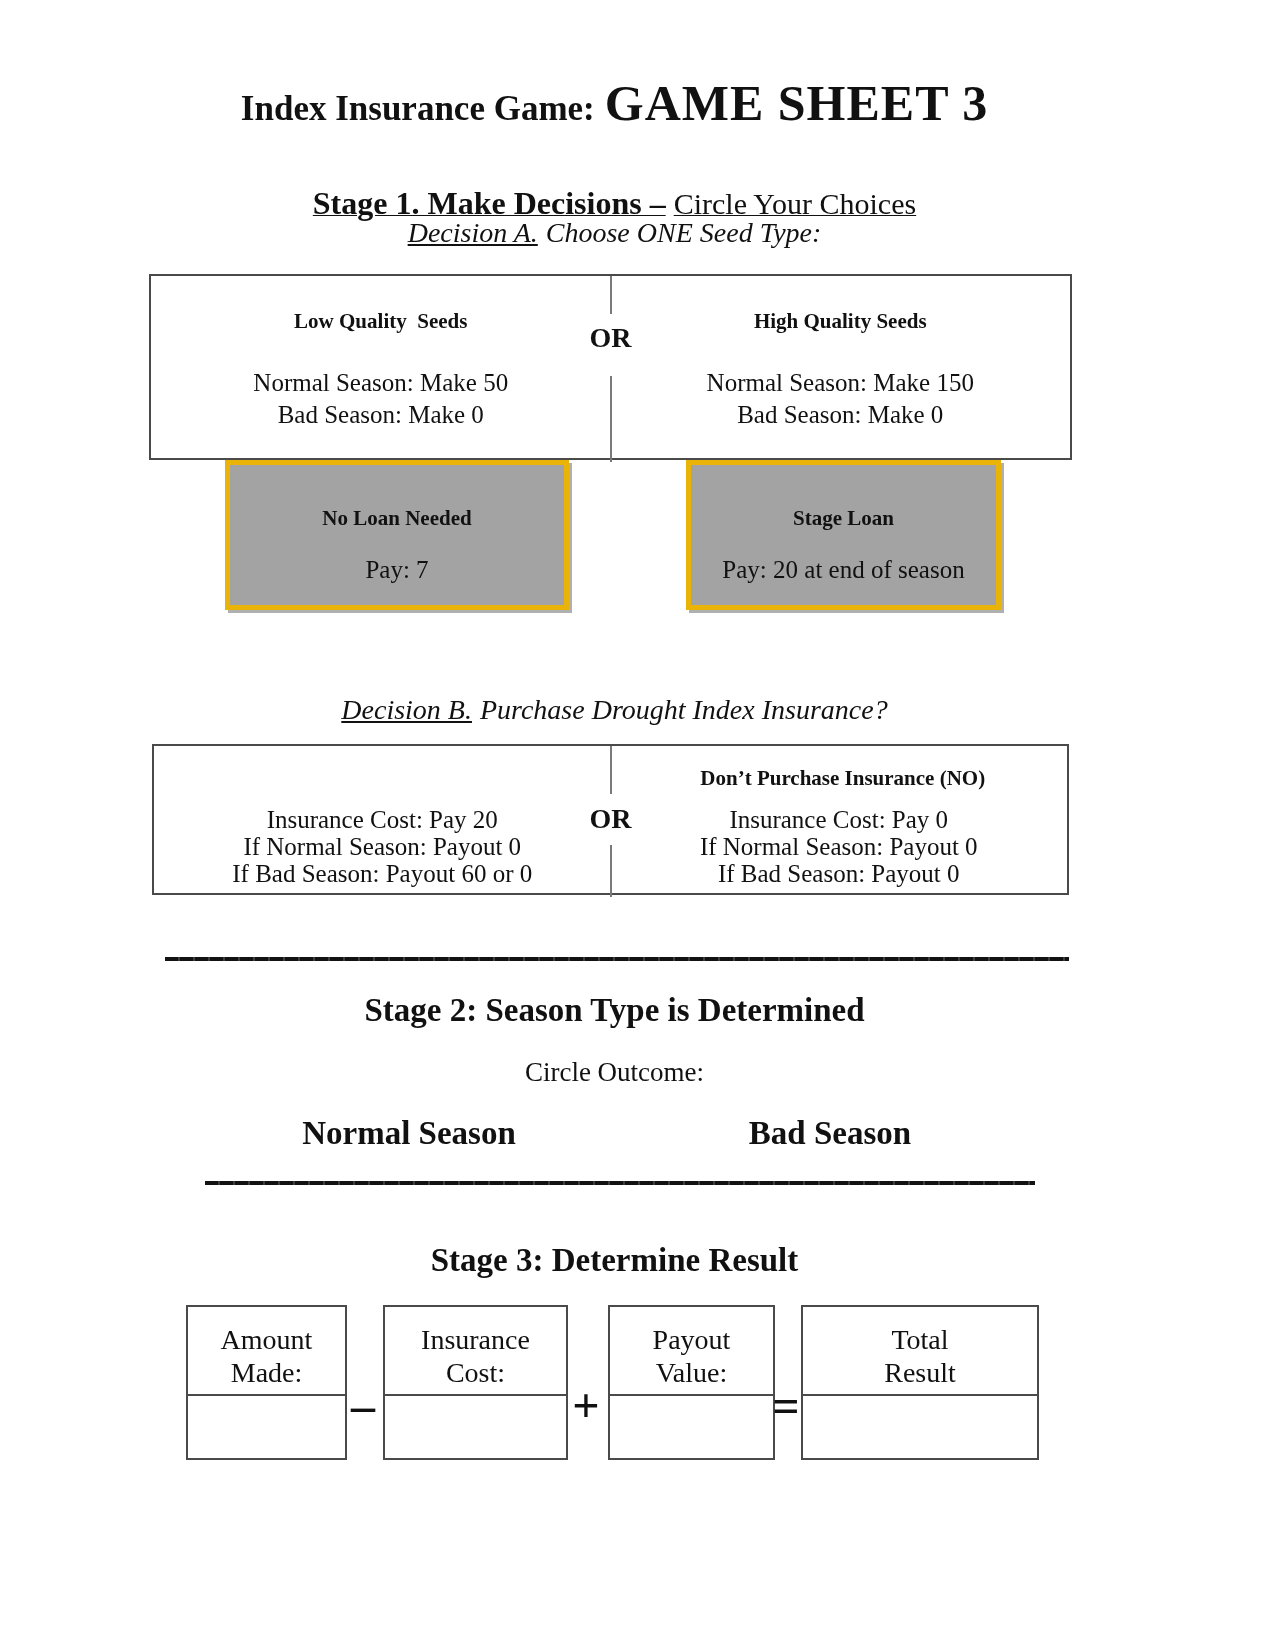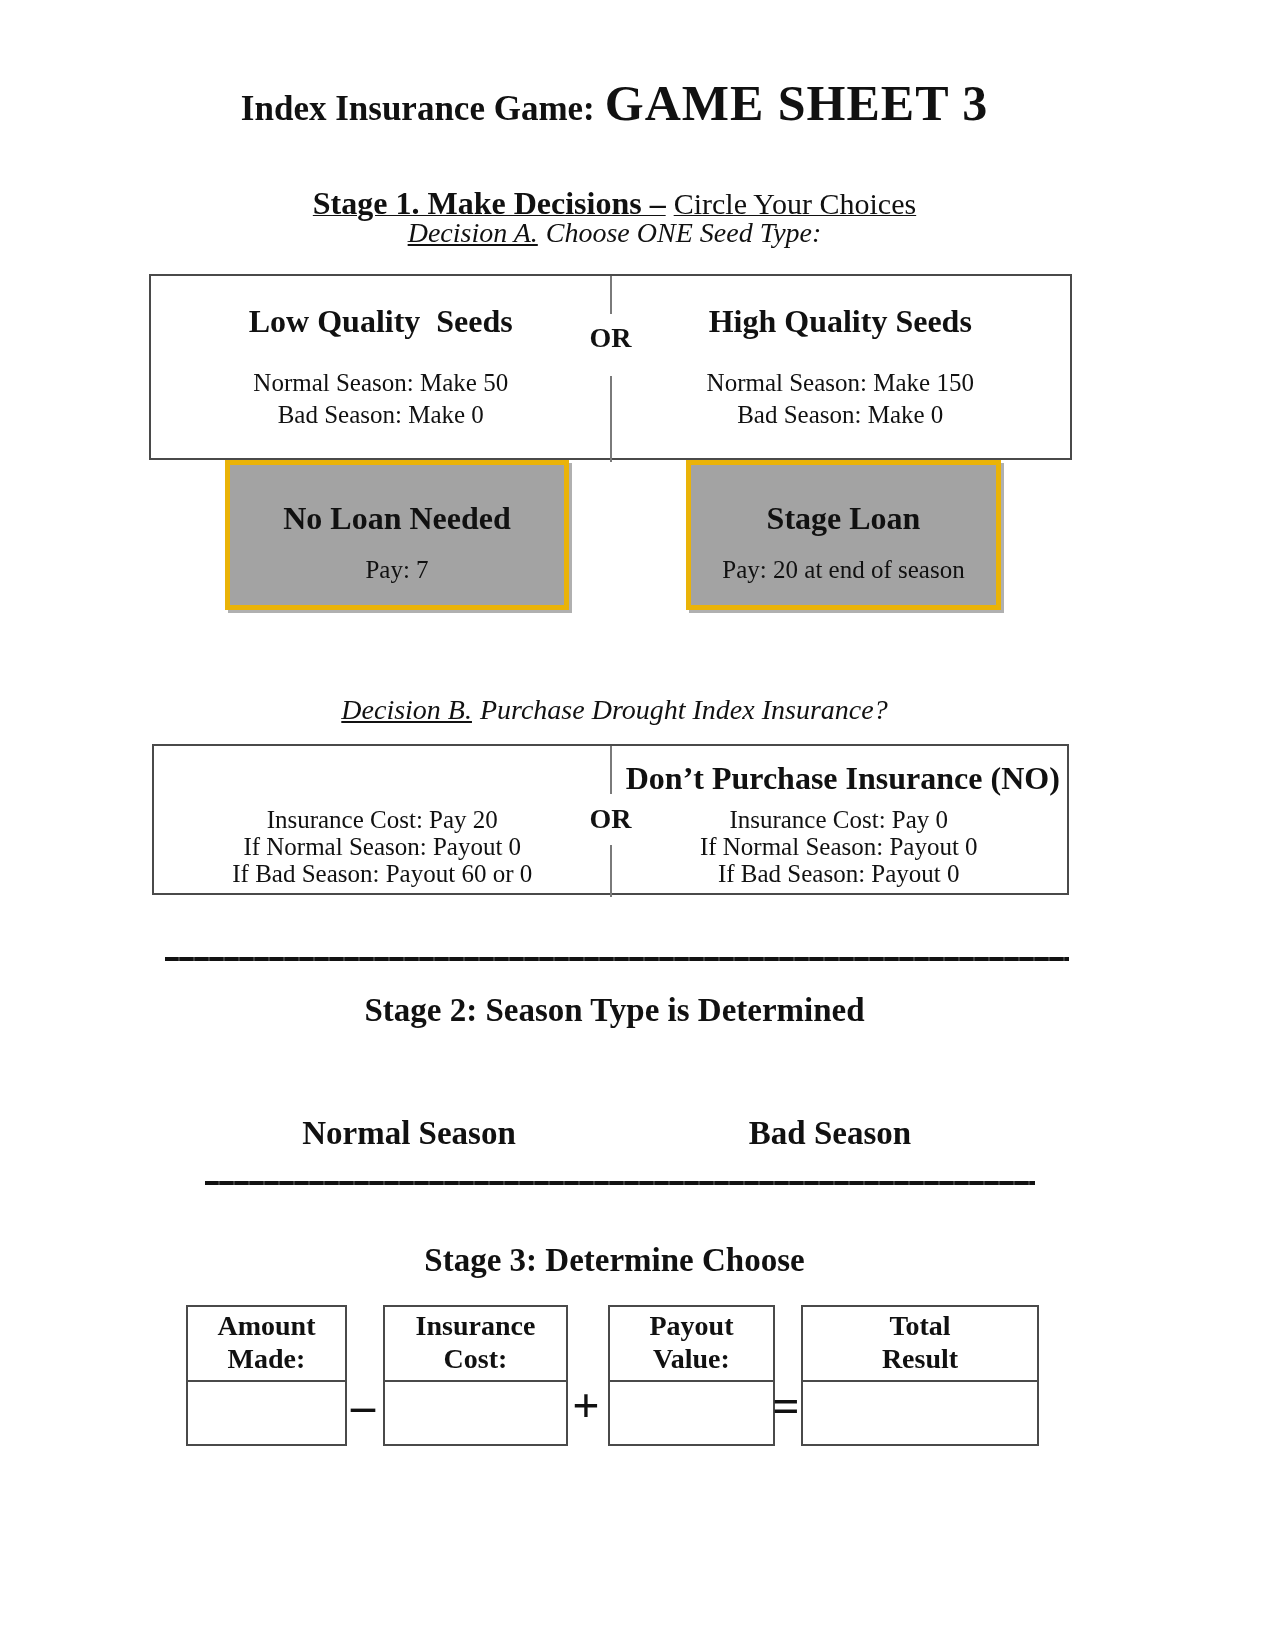--- a/index.html
+++ b/index.html
@@ -23,37 +23,37 @@
   .h-bold{font-size:32px;font-weight:bold;}
   .h-reg{font-size:30px;margin-left:8px;}
   .decision-line{left:0;width:1229px;font-size:28px;font-style:italic;line-height:34px;}
   .decision-rest{margin-left:8px;}
 
   .stage-h{left:0;width:1229px;font-size:33px;font-weight:bold;line-height:40px;}
 
   
   .bigbox{border:2px solid #4a4a4a;background:#fff;}
   .halfcol{top:0;height:100%;}
-  .opt-title{left:0;width:100%;font-size:32px;font-weight:bold;line-height:34px;}
+  .opt-title{left:0;width:100%;font-size:21px;font-weight:bold;line-height:34px;}
   .opt-line{left:0;width:100%;font-size:25px;line-height:30px;}
   .vseg{width:2px;background:#7a7a7a;}
   .or-label{width:70px;font-size:28px;font-weight:bold;line-height:36px;}
 
   
   .loanbox{border:5px solid #eab308;background:#a3a3a3;box-shadow:3px 3px 0 #b0b0b0;}
 
   
   .hdivider{height:4px;background:repeating-linear-gradient(90deg,#121212 0 13px,#3d3d3d 13px 15px);}
 
   .outcome{font-size:33px;font-weight:bold;line-height:40px;}
 
   
   .rescol-head{
     left:0;width:100%;height:71px;border:2px solid #4a4a4a;background:#fff;
-    font-size:28px;font-weight:bold;line-height:33px;padding-top:2px;
+    font-size:28px;font-weight:normal;line-height:33px;padding-top:16px;
   }
   .rescol-value{
     left:0;width:100%;height:62px;border:2px solid #4a4a4a;background:#fff;
   }
   .op{width:60px;font-size:48px;font-weight:bold;line-height:56px;}
   .question{top:1446px;left:0;width:1229px;font-size:32px;font-weight:bold;line-height:40px;}
 </style>
 </head>
 <body>
 
@@ -113,26 +113,27 @@
       <div class="abs ctr opt-line tx" style="top:113px;">If Bad Season: Payout 0</div>
     </div>
     <div class="abs vseg" style="left:calc(50% - 1px);top:0;height:48px;"></div>
     <div class="abs vseg" style="left:calc(50% - 1px);top:99px;height:52px;"></div>
     <div class="abs ctr or-label tx" style="left:calc(50% - 35px);top:55px;">OR</div>
   </div>
 
   <div class="abs hdivider" style="left:165px;top:957px;width:904px;"></div>
 
   <div class="abs ctr stage-h tx" style="top:990px;">Stage 2: Season Type is Determined</div>
+  <div class="abs ctr tx" style="top:1055px;left:0;width:1229px;font-size:27px;line-height:34px;">Circle Outcome:</div>
   <div class="abs ctr outcome tx" style="left:259px;top:1113px;width:300px;">Normal Season</div>
   <div class="abs ctr outcome tx" style="left:680px;top:1113px;width:300px;">Bad Season</div>
 
   <div class="abs hdivider" style="left:205px;top:1181px;width:830px;"></div>
 
-  <div class="abs ctr stage-h tx" style="top:1240px;">Stage 3: Determine Choose</div>
+  <div class="abs ctr stage-h tx" style="top:1240px;">Stage 3: Determine Result</div>
 
   <div class="abs" style="left:186px;top:1305px;width:157px;">
     <div class="ctr rescol-head">
       <div class="tx">Amount</div>
       <div class="tx">Made:</div>
     </div>
     <div class="rescol-value" style="margin-top:-2px;"></div>
   </div>
 
   <div class="abs ctr op tx" style="left:333px;top:1378px;">–</div>

